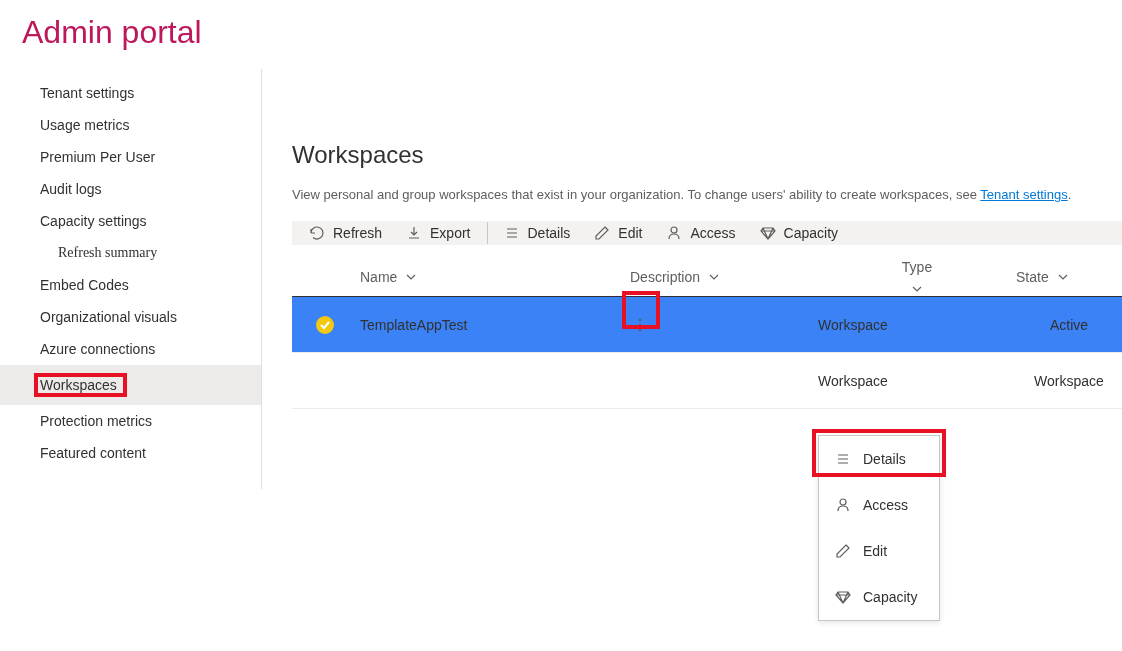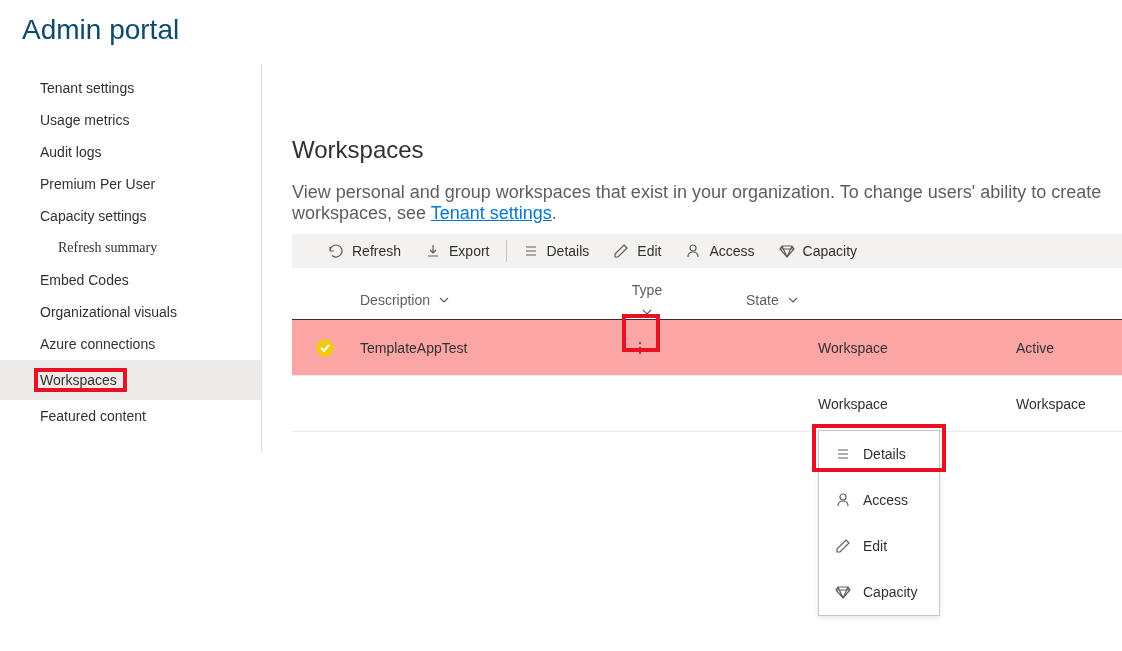--- a/index.html
+++ b/index.html
@@ -6,23 +6,23 @@
     body {
       font-family: 'Segoe UI', Tahoma, sans-serif;
       font-size: 14px;
       color: #323130;
       background: #fff;
       width: 1122px;
       height: 651px;
       overflow: hidden;
     }
     .page-title {
-      font-size: 28px;
+      font-size: 32px;
       font-weight: 300;
-      color: #0c4a6e;
+      color: #be185d;
       padding: 14px 0 0 22px;
     }
     .layout {
       display: flex;
       margin-top: 18px;
     }
     .sidebar {
       width: 262px;
       border-right: 1px solid #e1dfdd;
       padding-top: 8px;
@@ -49,33 +49,33 @@
       position: relative;
     }
     .main-title {
       font-size: 24px;
       font-weight: 300;
       color: #323130;
       margin-bottom: 18px;
     }
     .subtitle-row {
       color: #605e5c;
-      font-size: 18px;
-      margin-bottom: 10px;
+      font-size: 13px;
+      margin-bottom: 19px;
     }
     .subtitle-row a {
       color: #0078d4;
       text-decoration: underline;
     }
     .toolbar {
       display: flex;
       align-items: center;
       background: #f3f2f1;
-      height: 34px;
-      padding-left: 24px;
+      height: 24px;
+      padding-left: 5px;
       gap: 0;
     }
     .toolbar-btn {
       display: flex;
       align-items: center;
       gap: 8px;
       padding: 0 12px;
       height: 40px;
       cursor: pointer;
       color: #323130;
@@ -102,21 +102,21 @@
       display: flex;
       align-items: center;
       height: 40px;
       border-bottom: 1px solid #323130;
       padding-left: 24px;
     }
     .col-icon { width: 44px; }
     .col-name { width: 270px; }
     .col-desc { width: 188px; }
     .col-type { width: 198px; flex-direction: column; }
-    .col-state { flex: 1; }
+    .col-state { flex: 1; text-align: center; }
     .th {
       display: flex;
       align-items: center;
       gap: 8px;
       color: #605e5c;
       cursor: pointer;
     }
     .chev {
       display: inline-flex;
       width: 12px; height: 12px;
@@ -124,21 +124,21 @@
     }
     .chev svg { width: 12px; height: 12px; }
     .table-row {
       display: flex;
       align-items: center;
       height: 56px;
       border-bottom: 1px solid #edebe9;
       padding-left: 24px;
       position: relative;
     }
-    .table-row.selected { background: #fca5a5; }
+    .table-row.selected { background: #3b82f6; }
     .row-icon {
       width: 44px;
     }
     .check-circle {
       width: 18px; height: 18px;
       border-radius: 50%;
       background: #f2c811;
       display: flex;
       align-items: center;
       justify-content: center;
@@ -195,42 +195,45 @@
 
 <div class="layout">
   <nav class="sidebar">
     <div class="sidebar-item">
       <span class="sidebar-item-label">Tenant settings</span>
     </div>
     <div class="sidebar-item">
       <span class="sidebar-item-label">Usage metrics</span>
     </div>
     <div class="sidebar-item">
+      <span class="sidebar-item-label">Premium Per User</span>
+    </div>
+    <div class="sidebar-item">
       <span class="sidebar-item-label">Audit logs</span>
-    </div>
-    <div class="sidebar-item">
-      <span class="sidebar-item-label">Premium Per User</span>
     </div>
     <div class="sidebar-item">
       <span class="sidebar-item-label">Capacity settings</span>
     </div>
     <div class="sidebar-item indent">
       <span class="sidebar-item-label">Refresh summary</span>
     </div>
     <div class="sidebar-item">
       <span class="sidebar-item-label">Embed Codes</span>
     </div>
     <div class="sidebar-item">
       <span class="sidebar-item-label">Organizational visuals</span>
     </div>
     <div class="sidebar-item">
       <span class="sidebar-item-label">Azure connections</span>
     </div>
     <div class="sidebar-item selected">
       <span class="highlight-box"><span class="sidebar-item-label">Workspaces</span></span>
+    </div>
+    <div class="sidebar-item">
+      <span class="sidebar-item-label">Protection metrics</span>
     </div>
     <div class="sidebar-item">
       <span class="sidebar-item-label">Featured content</span>
     </div>
   </nav>
 
   <main class="main">
     <h2 class="main-title">Workspaces</h2>
     <div class="subtitle-row">
       <span>View personal and group workspaces that exist in your organization. To change users' ability to create workspaces, see </span><a href="#">Tenant settings</a><span>.</span>
@@ -285,20 +288,28 @@
               <path d="M3 3h10l2 3-7 8-7-8zM3 3l5 11M13 3l-5 11M1 6h14"></path>
             </svg>
         </span>
         <span>Capacity</span>
       </div>
     </div>
 
     <div class="table-wrap">
       <div class="table-header">
         <div class="col-icon"></div>
+        <div class="col-name th">
+          <span>Name</span>
+          <span class="chev">
+              <svg viewBox="0 0 12 12" fill="none" stroke="currentColor" stroke-width="1.2">
+                <path d="M2 4l4 4 4-4"></path>
+              </svg>
+            </span>
+        </div>
         <div class="col-desc th">
           <span>Description</span>
           <span class="chev">
               <svg viewBox="0 0 12 12" fill="none" stroke="currentColor" stroke-width="1.2">
                 <path d="M2 4l4 4 4-4"></path>
               </svg>
             </span>
         </div>
         <div class="col-type th">
           <span>Type</span>

